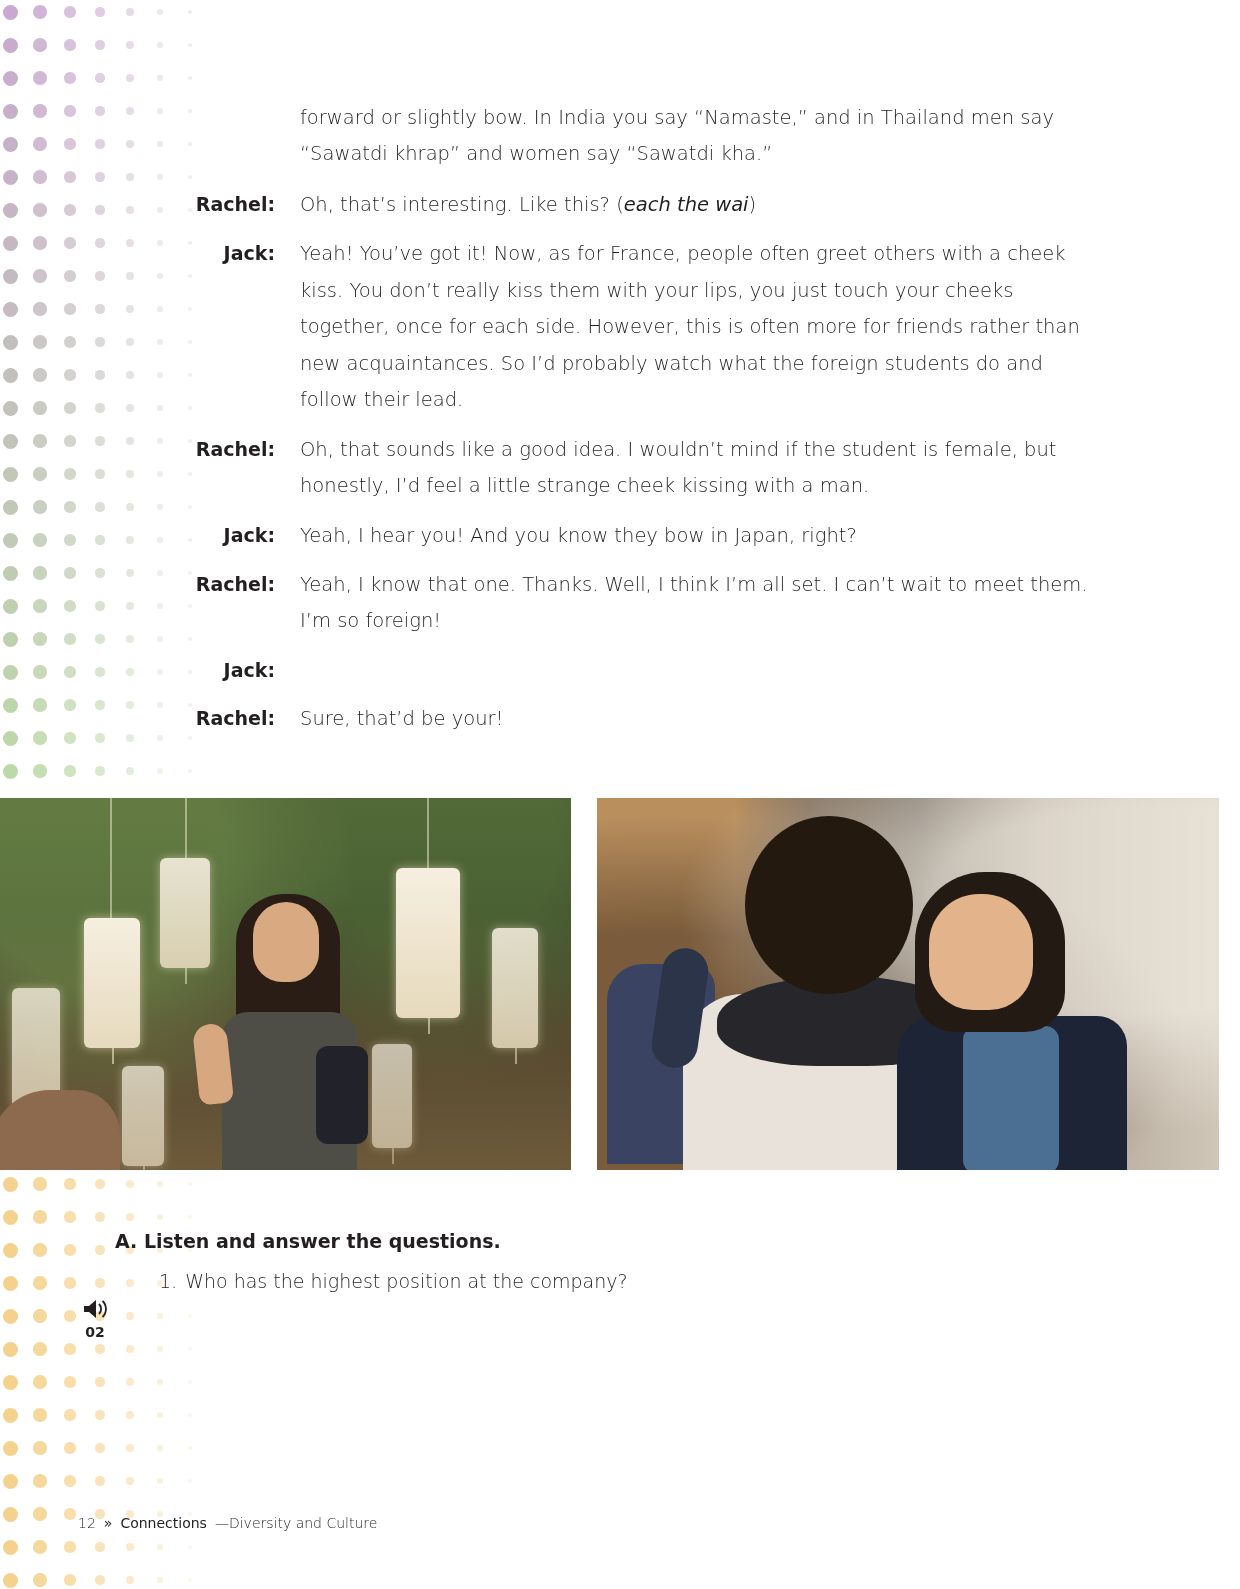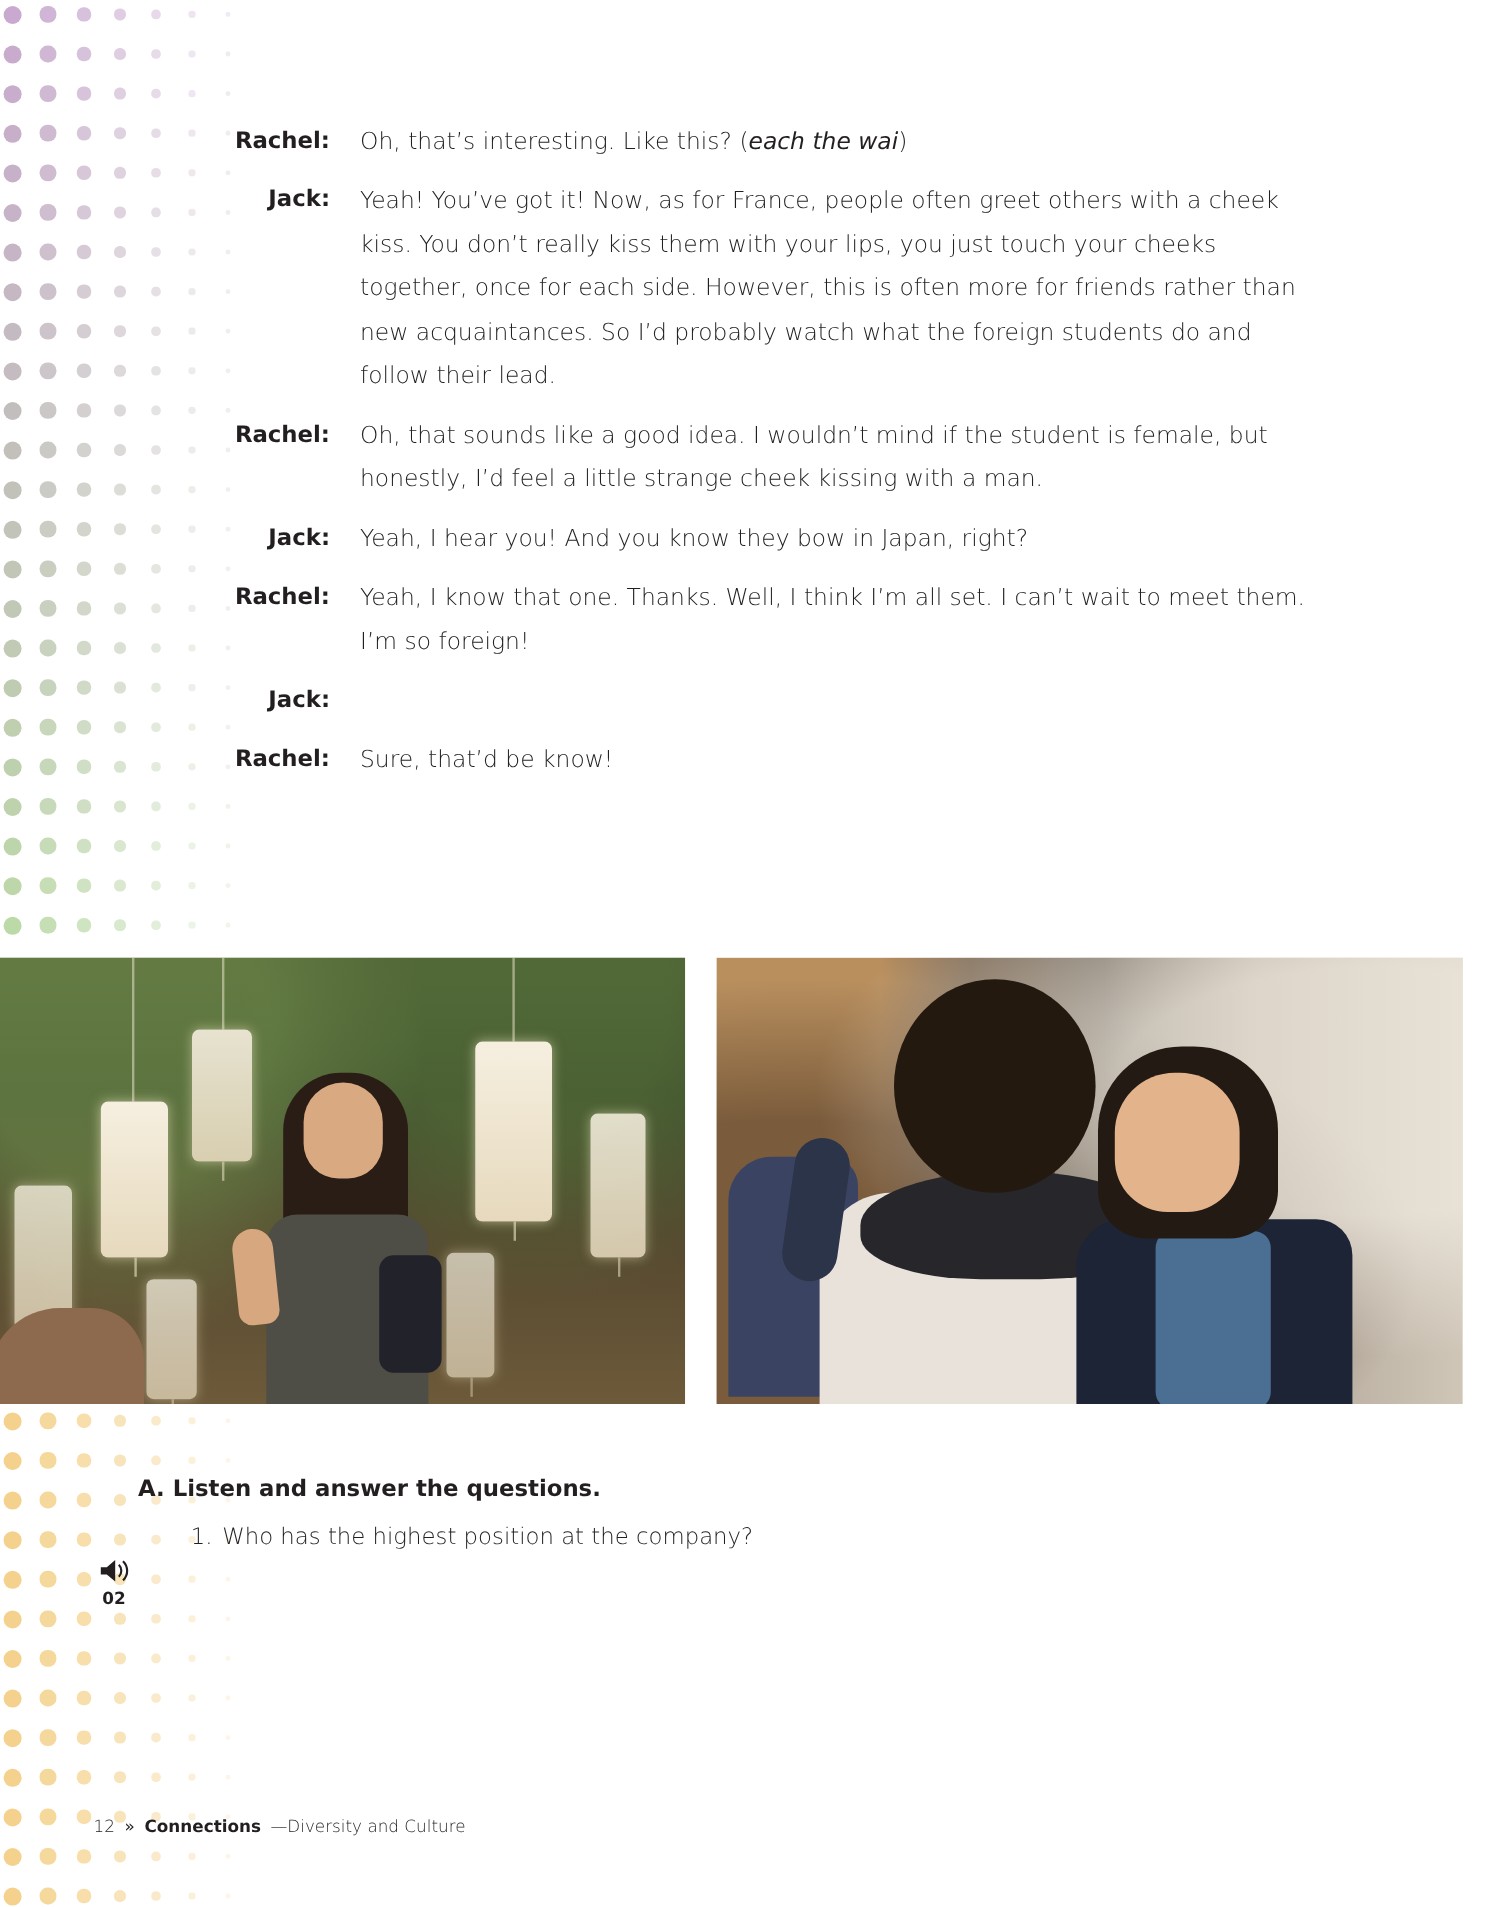--- a/index.html
+++ b/index.html
@@ -314,21 +314,21 @@
     font-size: 14px;
     color: #231f20;
     display: flex;
     align-items: baseline;
     gap: 8px;
     font-family: "DejaVu Sans", sans-serif;
     z-index: 3;
   }
   .footer .pg { font-weight: 300; }
   .footer .arrow { color: #231f20; }
-  .footer .bk { font-weight: bold; }
+  .footer .bk { font-weight: normal; }
   .footer .sub { font-weight: 300; }
 </style>
 </head>
 <body>
 
 <div class="dots-top">
     <div class="dot" style="width: 15px; height: 15px; left: 2.5px; top: 4.5px; background: rgb(201, 169, 207); opacity: 1;"></div>
     <div class="dot" style="width: 15px; height: 15px; left: 2.5px; top: 37.5px; background: rgb(200, 171, 205); opacity: 1;"></div>
     <div class="dot" style="width: 15px; height: 15px; left: 2.5px; top: 70.5px; background: rgb(200, 173, 204); opacity: 1;"></div>
     <div class="dot" style="width: 15px; height: 15px; left: 2.5px; top: 103.5px; background: rgb(199, 175, 202); opacity: 1;"></div>
@@ -586,20 +586,21 @@
     <div class="dot" style="width: 3.6px; height: 3.6px; left: 188.2px; top: 243.2px; background: rgb(243, 207, 134); opacity: 0.2;"></div>
     <div class="dot" style="width: 3.6px; height: 3.6px; left: 188.2px; top: 276.2px; background: rgb(243, 207, 134); opacity: 0.2;"></div>
     <div class="dot" style="width: 3.6px; height: 3.6px; left: 188.2px; top: 309.2px; background: rgb(243, 207, 134); opacity: 0.2;"></div>
     <div class="dot" style="width: 3.6px; height: 3.6px; left: 188.2px; top: 342.2px; background: rgb(243, 207, 134); opacity: 0.2;"></div>
     <div class="dot" style="width: 3.6px; height: 3.6px; left: 188.2px; top: 375.2px; background: rgb(243, 207, 134); opacity: 0.2;"></div>
     <div class="dot" style="width: 3.6px; height: 3.6px; left: 188.2px; top: 408.2px; background: rgb(243, 207, 134); opacity: 0.2;"></div>
   </div>
 
 <section class="dialogue">
 
+  <p class="para-cont">forward or slightly bow. In India you say “Namaste,” and in Thailand men say “Sawatdi khrap” and women say “Sawatdi kha.”</p>
 
   <div class="line">
     <div class="speaker">Rachel:</div>
     <div class="speech"><span>Oh, that’s interesting. Like this? (</span><i>each the wai</i><span>)</span></div>
   </div>
 
   <div class="line">
     <div class="speaker">Jack:</div>
     <div class="speech">Yeah! You’ve got it! Now, as for France, people often greet others with a cheek kiss. You don’t really kiss them with your lips, you just touch your cheeks together, once for each side. However, this is often more for friends rather than new acquaintances. So I’d probably watch what the foreign students do and follow their lead.</div>
   </div>
@@ -618,21 +619,21 @@
     <div class="speaker">Rachel:</div>
     <div class="speech">Yeah, I know that one.  Thanks.  Well, I think I’m all set. I can’t wait to meet them. I’m so foreign!</div>
   </div>
 
   <div class="line">
     <div class="speaker">Jack:</div>
   </div>
 
   <div class="line">
     <div class="speaker">Rachel:</div>
-    <div class="speech">Sure, that’d be know!</div>
+    <div class="speech">Sure, that’d be your!</div>
   </div>
 
 </section>
 
 <div class="photos">
 
   <div class="photo photo-left">
     <div class="p1-bg"></div>
     <div class="l-string" style="left:110px; top:0; height:120px;"></div>
     <div class="lantern" style="left:84px; top:120px; width:56px; height:130px;"></div>

